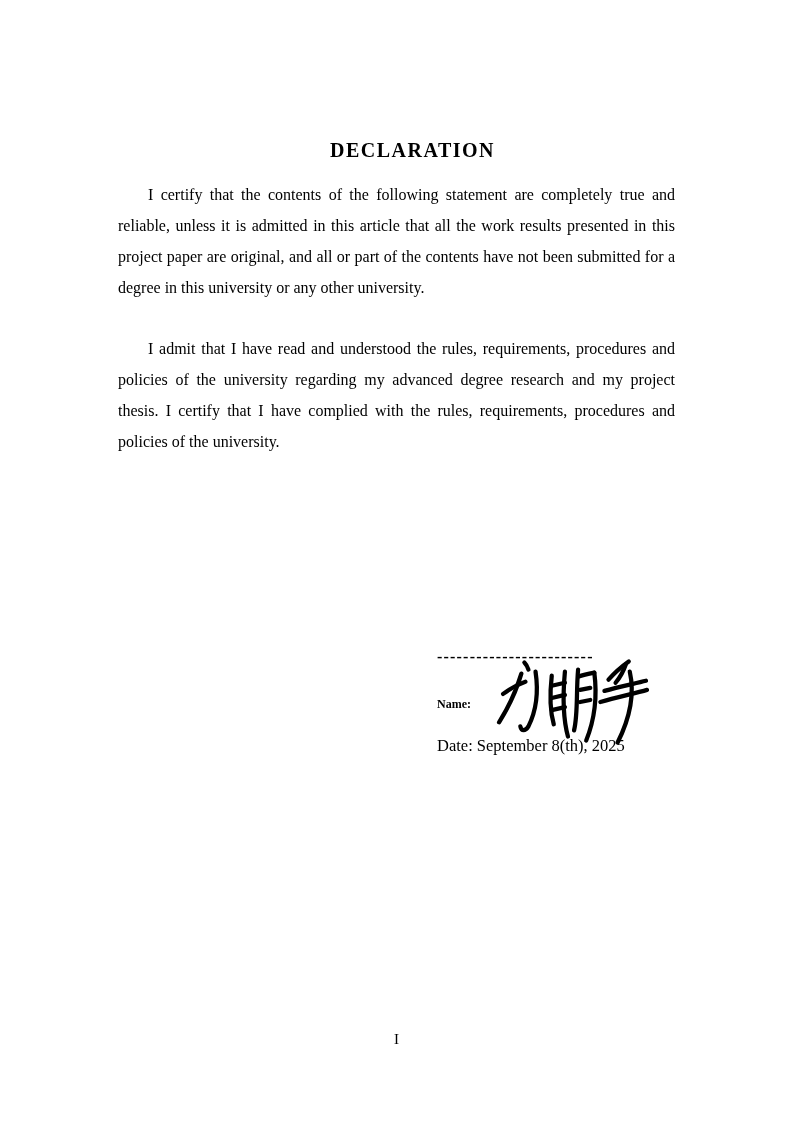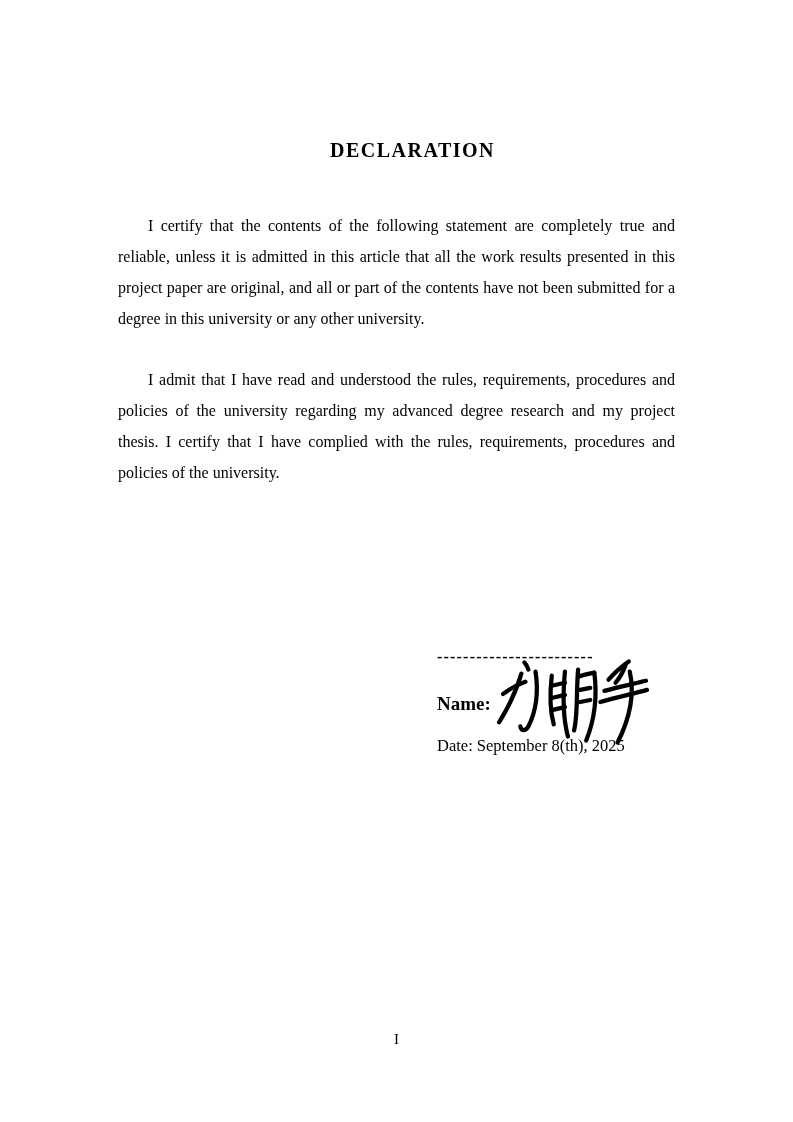--- a/index.html
+++ b/index.html
@@ -21,21 +21,20 @@
     text-align: center;
     font-size: 20px;
     font-weight: bold;
     letter-spacing: 1.5px;
   }
   .body-text {
     position: absolute;
     left: 118px;
     top: 179px;
     width: 557px;
-    margin-top: 31px;
   }
   .para {
     margin: 0;
     font-size: 16px;
     line-height: 31px;
     text-align: justify;
     text-indent: 30px;
   }
   .para + .para { margin-top: 30px; }
   .sig-block {
@@ -53,21 +52,21 @@
     font-size: 16px;
     line-height: 16px;
     letter-spacing: 1.2px;
     white-space: nowrap;
   }
   .name-row {
     position: absolute;
     top: 48px;
     left: 0;
     font-weight: bold;
-    font-size: 19px;
+    font-size: 12px;
     line-height: 22px;
     white-space: nowrap;
   }
   .sig-svg {
     position: absolute;
     left: 58px;
     top: 14px;
     overflow: visible;
   }
   .date-row {

